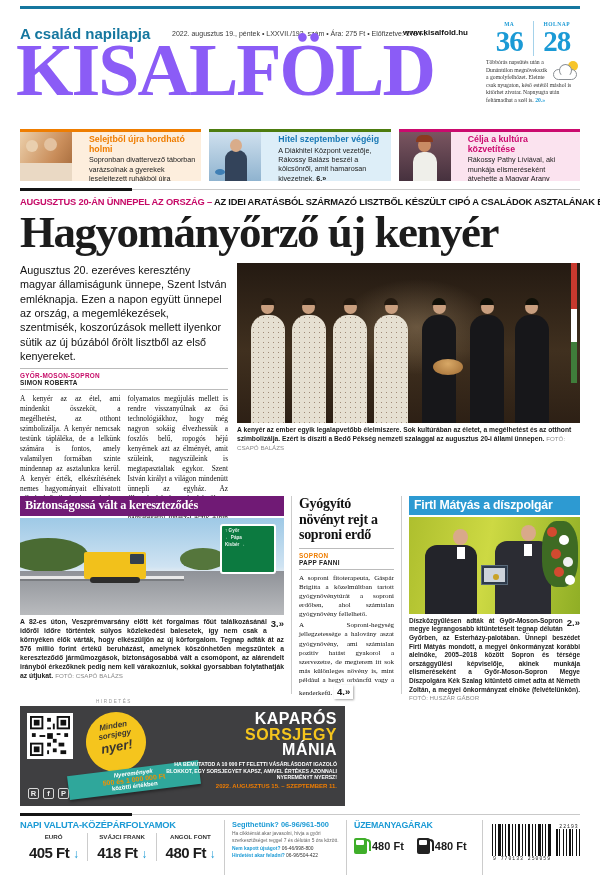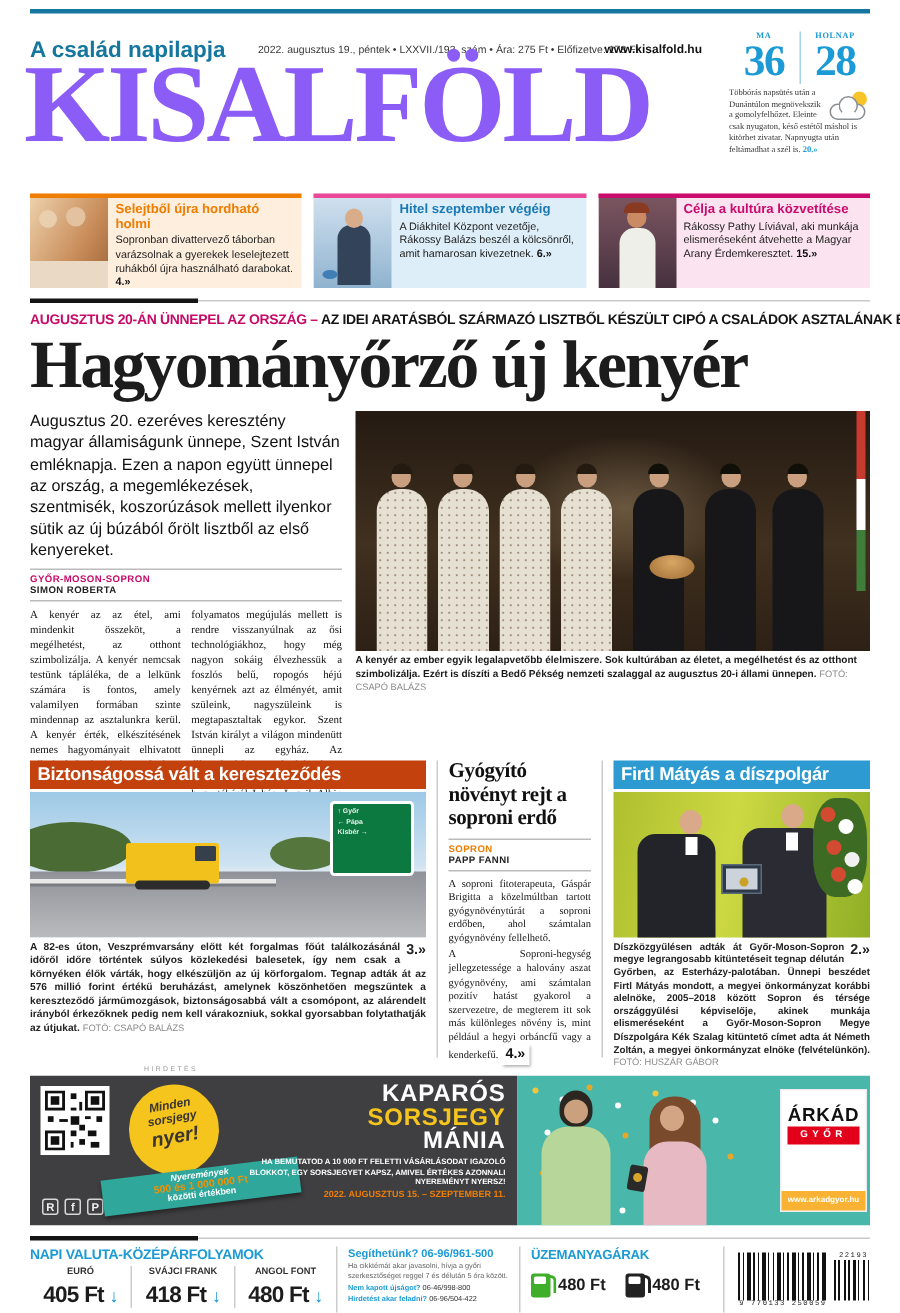--- a/index.html
+++ b/index.html
@@ -28,23 +28,23 @@
   .temp .wtemp { font-size: 29px; font-weight: 900; color: #1b9ad5; line-height: 1; letter-spacing: -1px; }
   .forecast { font-size: 5.7px; line-height: 1.32; color: #333; margin-top: 3px; }
   .forecast .wref { color: #1b9ad5; font-weight: 800; }
   .cloudwrap { float: right; width: 27px; height: 19px; position: relative; margin: 2px 0 1px 3px; }
   .sun { position: absolute; right: 2px; top: 0; width: 10px; height: 10px; border-radius: 50%; background: #f7c52a; }
   .cloud { position: absolute; left: 0; bottom: 0; width: 24px; height: 11px; background: #fff; border: 1.2px solid #8a8f94; border-radius: 7px; }
   .cloud::before { content: ""; position: absolute; left: 5px; top: -6px; width: 11px; height: 11px; background: #fff; border: 1.2px solid #8a8f94; border-radius: 50%; border-bottom-color: #fff; }
 
   
   .teasers { display: flex; gap: 8px; margin-top: 4px; }
-  .teaser { flex: 1; height: 63px; display: flex; overflow: hidden; }
+  .teaser { flex: 1; height: 52px; display: flex; overflow: hidden; gap: 12px; }
   .teaser.t1 { background: #fdeedd; border-top: 3px solid #ef7d00; }
-  .teaser.t2 { background: #ddeef8; border-top: 3px solid #ec4899; }
+  .teaser.t2 { background: #ddeef8; border-top: 3px solid #4d7c0f; }
   .teaser.t3 { background: #fbe3ef; border-top: 3px solid #cb0a6e; }
   .thumb { width: 52px; flex: none; position: relative; overflow: hidden; }
   .thumb.ph1 { background: linear-gradient(120deg, #ecd0ab, #c98d5a 60%, #9e6436); }
   .thumb.ph2 { background: linear-gradient(180deg, #cfe0ee, #8fb3cf); }
   .thumb.ph3 { background: linear-gradient(180deg, #7a5560, #46313e); }
   .blob { position: absolute; border-radius: 50%; }
   .shape { position: absolute; }
   .tcontent { padding: 3px 5px 0 5px; }
   .ttitle { font-size: 8.8px; font-weight: 800; line-height: 1.1; margin-bottom: 1px; }
   .t1 .ttitle { color: #ef7d00; } .t2 .ttitle { color: #1a79b5; } .t3 .ttitle { color: #cb0a6e; }
@@ -82,21 +82,21 @@
   .tricolor { position: absolute; right: 3px; top: 0; bottom: 40px; width: 6px; background: linear-gradient(180deg, #c8392e 0%, #c8392e 38%, #fff 38%, #fff 66%, #3f7d3a 66%); }
   .caption { font-size: 6.7px; line-height: 1.32; margin-top: 3px; font-weight: 700; color: #1a1a1a; }
   .credit { font-weight: 400; color: #8a8a8a; font-size: 6.2px; }
 
   
   .middle { display: flex; margin-top: 7px; height: 198px; }
   .m-left { width: 272px; flex: none; padding-right: 7px; border-right: 1px solid #ccc; }
   .m-mid { width: 110px; flex: none; padding: 0 7px; border-right: 1px solid #ccc; }
   .m-right { flex: 1; padding-left: 7px; }
   .bar { color: #fff; font-size: 12.3px; font-weight: 800; padding: 2px 5px 3px; letter-spacing: -0.2px; }
-  .bar.orange { background: #c2410c; }
+  .bar.orange { background: #701a75; font-family: Liberation Serif, serif; }
   .bar.blue { background: #2d9ad2; }
   .road-photo { height: 97px; position: relative; overflow: hidden; background: linear-gradient(180deg, #9ec9e6 0%, #cfe3f2 50%, #e9eef2 58%); margin-top: 2px; }
   .trees { position: absolute; left: -12px; top: 20px; width: 80px; height: 34px; border-radius: 50%; background: #4a6b33; }
   .trees2 { position: absolute; right: 58px; top: 30px; width: 46px; height: 22px; border-radius: 50%; background: #55763c; }
   .road { position: absolute; left: 0; right: 0; bottom: 0; height: 44px; background: linear-gradient(180deg, #8f9298, #b9bbbe); }
   .rail { position: absolute; left: 0; bottom: 36px; width: 62%; height: 3px; background: #e9e9e9; box-shadow: 0 2px 0 rgba(0,0,0,.2); }
   .truck { position: absolute; left: 64px; top: 34px; width: 62px; height: 27px; background: #f2c11b; border-radius: 2px; }
   .truck::before { content: ""; position: absolute; right: 2px; top: 2px; width: 14px; height: 10px; background: #35404c; border-radius: 1px; }
   .truck::after { content: ""; position: absolute; left: 6px; bottom: -4px; width: 50px; height: 6px; background: #2c2c2c; border-radius: 3px; }
   .gsign { position: absolute; right: 8px; top: 6px; width: 56px; height: 50px; background: #0c7a40; border: 2px solid #fff; border-radius: 3px; padding: 2px 3px; color: #fff; font-size: 4.6px; line-height: 1.5; font-weight: 700; }
@@ -404,35 +404,20 @@
         <div class="r3">közötti értékben</div>
       </div>
       <div class="ad-head">
         <div class="adt w">KAPARÓS</div>
         <div class="adt y">SORSJEGY</div>
         <div class="adt w">MÁNIA</div>
         <div class="ad-body">HA BEMUTATOD A 10 000 FT FELETTI VÁSÁRLÁSODAT IGAZOLÓ BLOKKOT, EGY SORSJEGYET KAPSZ, AMIVEL ÉRTÉKES AZONNALI NYEREMÉNYT NYERSZ!</div>
         <div class="ad-dates">2022. AUGUSZTUS 15. – SZEPTEMBER 11.</div>
       </div>
     </div>
-    <div class="ad-photo">
-      <div class="conf"></div>
-      <div class="aman-body"></div>
-      <div class="aman-hair"></div>
-      <div class="aman-face"></div>
-      <div class="awom-hair"></div>
-      <div class="awom-body"></div>
-      <div class="awom-face"></div>
-      <div class="aphone"></div>
-      <div class="arkad">
-        <div class="arkad-name">ÁRKÁD</div>
-        <div class="arkad-city">GYŐR</div>
-        <div class="arkad-url">www.arkadgyor.hu</div>
-      </div>
-    </div>
   </div>
 
   <div class="rule"></div>
 
   <div class="footer">
     <div class="f-currency">
       <div class="f-title">NAPI VALUTA-KÖZÉPÁRFOLYAMOK</div>
       <div class="cur-row">
         <div class="cur">
           <div class="cur-label">EURÓ</div>

